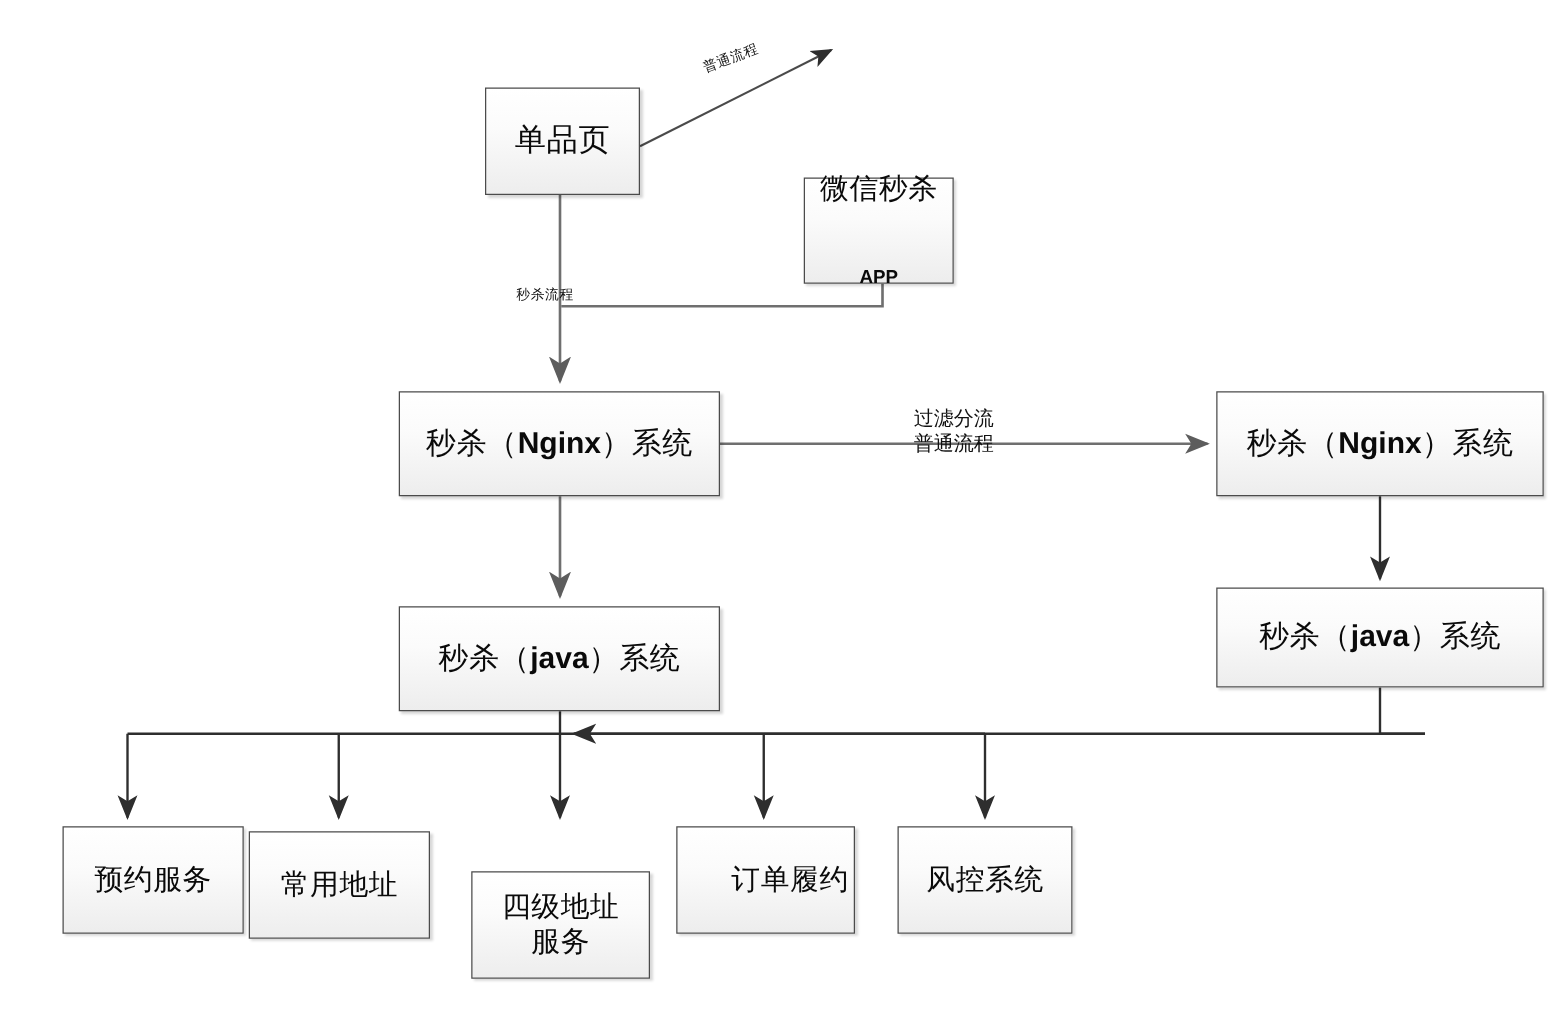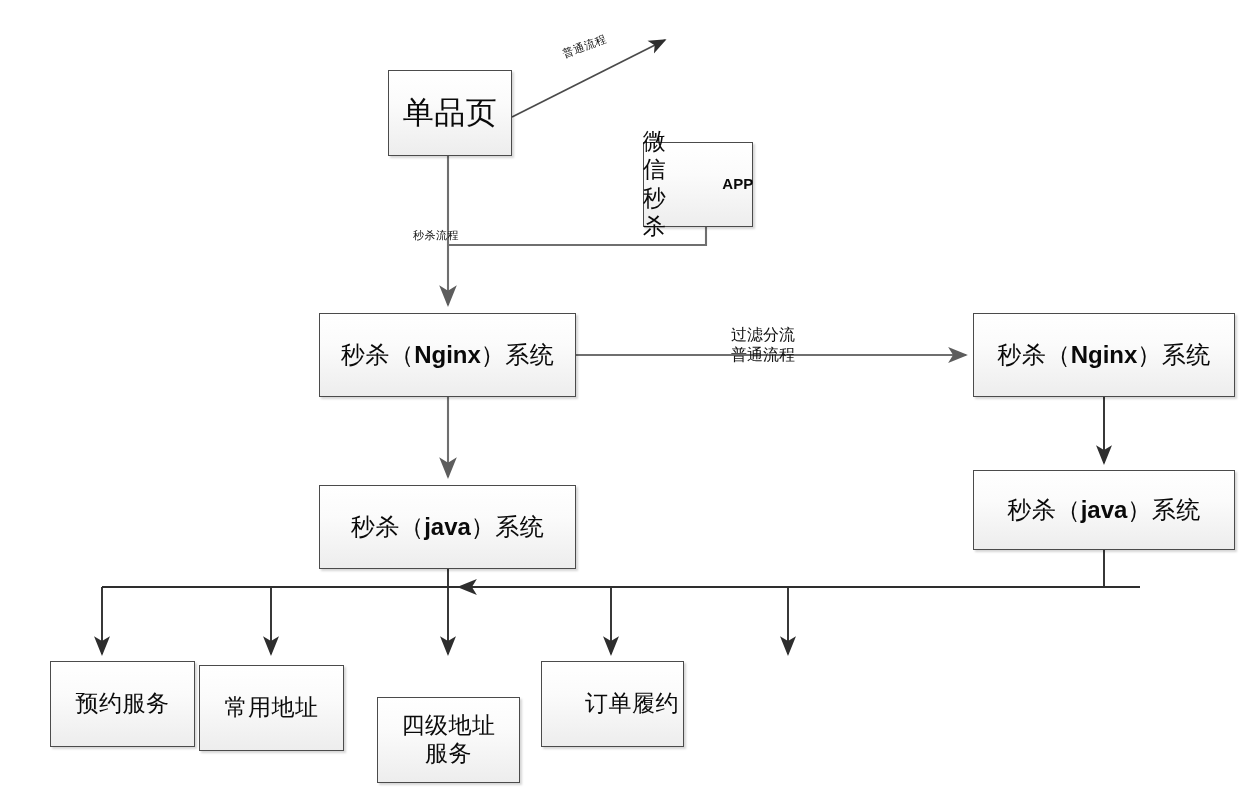--- a/index.html
+++ b/index.html
@@ -15,21 +15,21 @@
     background:linear-gradient(to bottom,#ffffff 0%,#fbfbfb 38%,#ededed 100%);
     box-shadow:2px 2px 2px rgba(0,0,0,0.16);
     display:flex;align-items:center;justify-content:center;
     text-align:center;
     color:#0a0a0a;
     font-family:"Liberation Serif",serif;
     line-height:1.22;
     letter-spacing:0.5px;
   }
   .node .label{display:block;padding:0 4px;}
-  .n-big{font-size:31px;}
+  .n-big{font-size:25px;}
   .n-mid{font-size:24px;text-align:right;}
   .n-small{font-size:23px;}
   .bold{font-family:"Liberation Sans",sans-serif;font-weight:bold;letter-spacing:0;}
 
   .edge-label{
     position:absolute;
     color:#111;
     font-family:"Liberation Serif",serif;
     white-space:nowrap;
     background:transparent;
@@ -103,21 +103,21 @@
     </g>
     <g>
       <line x1="788" y1="587" x2="788" y2="654" stroke="#2e2e2e" stroke-width="1.9" marker-end="url(#arw)"></line>
     </g>
   </svg>
 
   <div class="node n-big" style="left:388px;top:70px;width:124px;height:86px;">
     <span class="label">单品页</span>
   </div>
 
-  <div class="node n-small" style="left:643px;top:142px;width:110px;height:85px;flex-direction:row;gap:48px;">
+  <div class="node n-small" style="left:643px;top:142px;width:120px;height:85px;flex-direction:column;gap:48px;">
     <span class="label">微信秒杀</span>
     <span class="label bold" style="font-size:15px;">APP</span>
   </div>
 
   <div class="node n-mid" style="left:319px;top:313px;width:257px;height:84px;">
     <span class="label"><span>秒杀（</span><span class="bold">Nginx</span><span>）系统</span></span>
   </div>
 
   <div class="node n-mid" style="left:973px;top:313px;width:262px;height:84px;">
     <span class="label"><span>秒杀（</span><span class="bold">Nginx</span><span>）系统</span></span>
@@ -141,20 +141,23 @@
 
   <div class="node n-small" style="left:377px;top:697px;width:143px;height:86px;flex-direction:column;">
     <span class="label">四级地址</span>
     <span class="label">服务</span>
   </div>
 
   <div class="node n-small" style="left:541px;top:661px;width:143px;height:86px;justify-content:flex-end;">
     <span class="label">订单履约</span>
   </div>
 
+  <div class="node n-small" style="left:718px;top:661px;width:140px;height:86px;">
+    <span class="label">风控系统</span>
+  </div>
 
   <div class="edge-label el-tiny rot" style="left:563px;top:47px;">
     <span>普通流程</span>
   </div>
 
   <div class="edge-label el-tiny" style="left:413px;top:228px;">
     <span>秒杀流程</span>
   </div>
 
   <div class="edge-label el-mid" style="left:731px;top:326px;text-align:center;">

